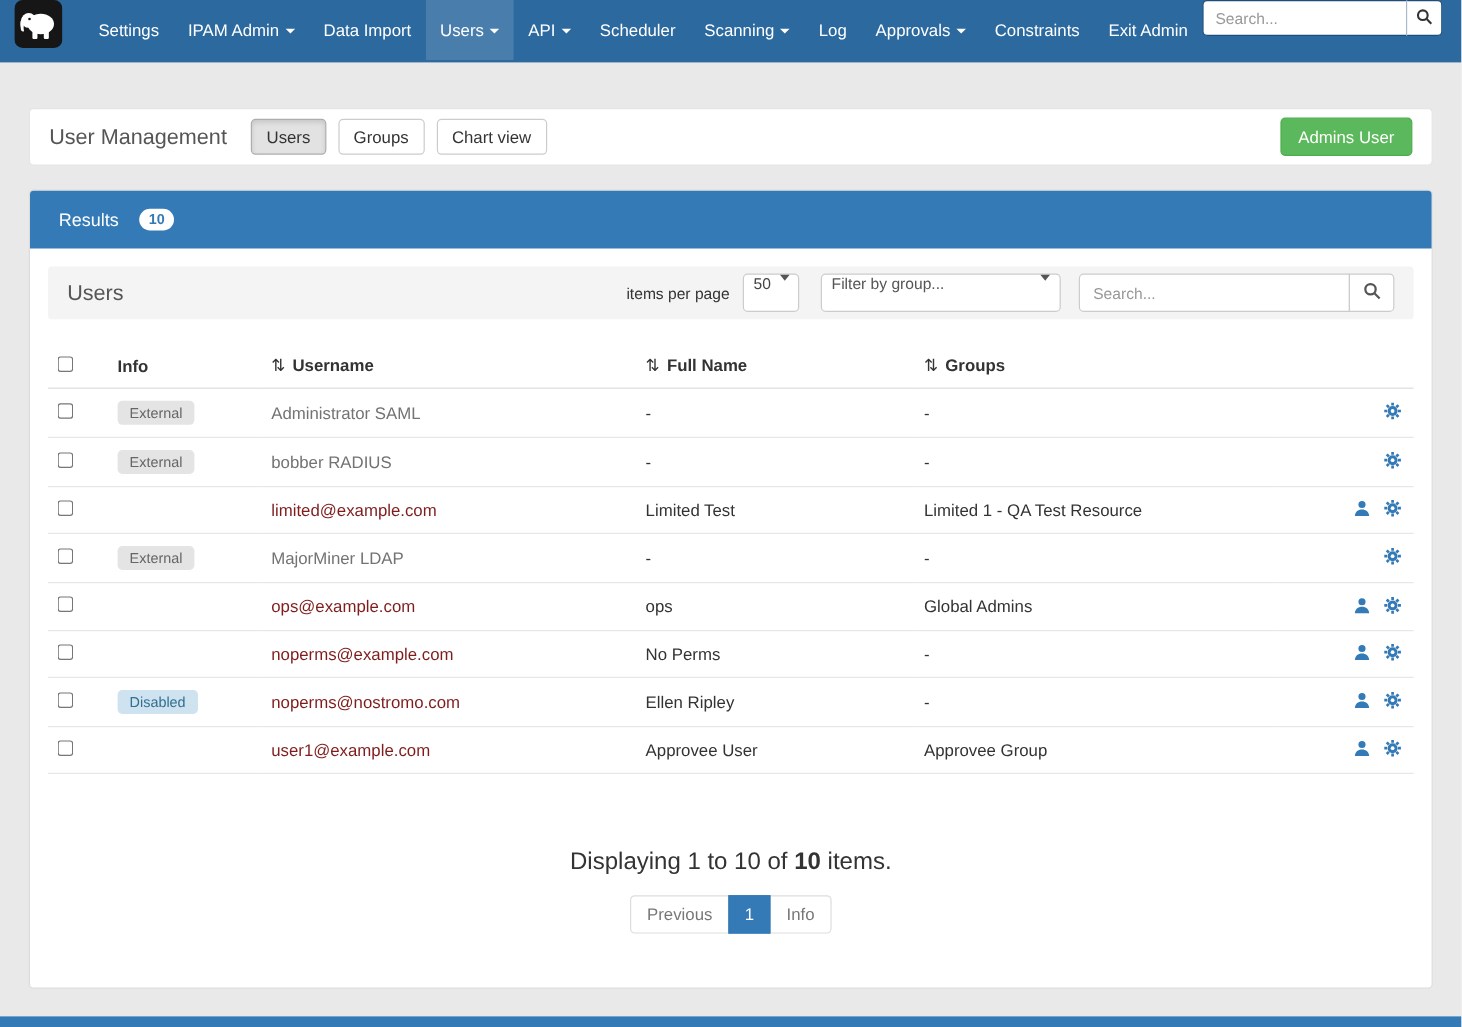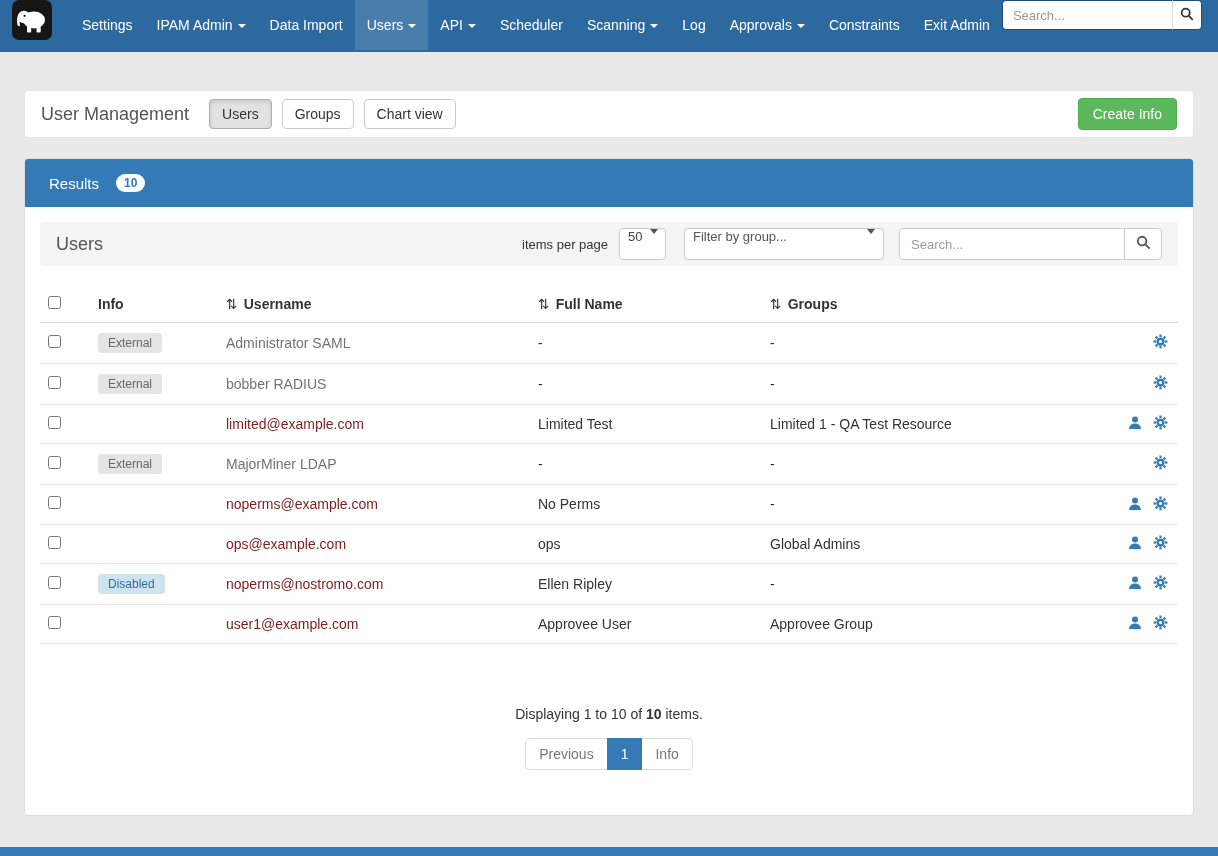--- a/index.html
+++ b/index.html
@@ -124,21 +124,21 @@
     display: inline-block; font-size: 12px; padding: 3px 10px; border-radius: 4px; line-height: 14px;
   }
   .badge-external { background: #e4e4e4; color: #666; }
   .badge-disabled { background: #cfe2f0; color: #31708f; }
   .user-link { color: #7f1d1d; text-decoration: none; cursor: pointer; }
   .user-plain { color: #737373; }
   .action { display: inline-block; margin-left: 11px; cursor: pointer; vertical-align: middle; }
   input[type="checkbox"] { width: 13px; height: 13px; cursor: pointer; }
 
   
-  .summary { text-align: center; margin-top: 62px; font-size: 14px; color: #333; }
+  .summary { text-align: center; margin-top: 62px; font-size: 20px; color: #333; }
   .pagination { display: flex; justify-content: center; margin-top: 16px; }
   .page-btn {
     font-family: inherit; font-size: 14px; padding: 7px 13px; background: #fff;
     border: 1px solid #ddd; color: #777; cursor: pointer; margin-left: -1px;
   }
   .page-btn:first-child { border-radius: 4px 0 0 4px; margin-left: 0; }
   .page-btn:last-child { border-radius: 0 4px 4px 0; }
   .page-btn.active { background: #337ab7; border-color: #337ab7; color: #fff; z-index: 1; position: relative; }
 
   .footer-bar { position: absolute; left: 0; right: 0; bottom: 0; height: 9px; background: #337ab7; }
@@ -230,21 +230,21 @@
 
   <div class="page">
 
     <div class="heading-panel">
       <h1 class="page-title">User Management</h1>
       <div class="view-buttons">
         <button class="btn active">Users</button>
         <button class="btn">Groups</button>
         <button class="btn">Chart view</button>
       </div>
-      <button class="btn-create">Create Info</button>
+      <button class="btn-create">Admins User</button>
     </div>
 
     <div class="results-panel">
       <div class="panel-heading">
         <span>Results</span>
         <span class="count-badge">10</span>
       </div>
 
       <div class="panel-body">
 
@@ -385,23 +385,23 @@
                         <line x1="2.8" y1="13.2" x2="4.7" y2="11.3"></line>
                         <line x1="11.3" y1="4.7" x2="13.2" y2="2.8"></line>
                       </g>
                       <circle cx="8" cy="8" r="4.4" fill="#337ab7"></circle>
                       <circle cx="8" cy="8" r="1.7" fill="#fff"></circle>
                     </svg></span></td>
               </tr>
               <tr>
                 <td><input type="checkbox" style=""></td>
                 <td></td>
-                <td><a class="user-link">noperms@example.com</a></td>
-                <td>No Perms</td>
-                <td>-</td>
+                <td><a class="user-link">ops@example.com</a></td>
+                <td>ops</td>
+                <td>Global Admins</td>
                 <td class="col-actions"><span class="action"><svg width="14" height="15" viewBox="0 0 16 16" fill="#337ab7">
                       <circle cx="8" cy="4.5" r="3.4"></circle>
                       <path d="M1.2 15.5 c0-3.8 3-6.3 6.8-6.3 s6.8 2.5 6.8 6.3 z"></path>
                     </svg></span><span class="action"><svg width="15" height="15" viewBox="0 0 16 16">
                       <g stroke="#337ab7" stroke-width="2.4">
                         <line x1="8" y1="0.6" x2="8" y2="3.2"></line>
                         <line x1="8" y1="12.8" x2="8" y2="15.4"></line>
                         <line x1="0.6" y1="8" x2="3.2" y2="8"></line>
                         <line x1="12.8" y1="8" x2="15.4" y2="8"></line>
                         <line x1="2.8" y1="2.8" x2="4.7" y2="4.7"></line>
@@ -409,23 +409,23 @@
                         <line x1="2.8" y1="13.2" x2="4.7" y2="11.3"></line>
                         <line x1="11.3" y1="4.7" x2="13.2" y2="2.8"></line>
                       </g>
                       <circle cx="8" cy="8" r="4.4" fill="#337ab7"></circle>
                       <circle cx="8" cy="8" r="1.7" fill="#fff"></circle>
                     </svg></span></td>
               </tr>
               <tr>
                 <td><input type="checkbox" style=""></td>
                 <td></td>
-                <td><a class="user-link">ops@example.com</a></td>
-                <td>ops</td>
-                <td>Global Admins</td>
+                <td><a class="user-link">noperms@example.com</a></td>
+                <td>No Perms</td>
+                <td>-</td>
                 <td class="col-actions"><span class="action"><svg width="14" height="15" viewBox="0 0 16 16" fill="#337ab7">
                       <circle cx="8" cy="4.5" r="3.4"></circle>
                       <path d="M1.2 15.5 c0-3.8 3-6.3 6.8-6.3 s6.8 2.5 6.8 6.3 z"></path>
                     </svg></span><span class="action"><svg width="15" height="15" viewBox="0 0 16 16">
                       <g stroke="#337ab7" stroke-width="2.4">
                         <line x1="8" y1="0.6" x2="8" y2="3.2"></line>
                         <line x1="8" y1="12.8" x2="8" y2="15.4"></line>
                         <line x1="0.6" y1="8" x2="3.2" y2="8"></line>
                         <line x1="12.8" y1="8" x2="15.4" y2="8"></line>
                         <line x1="2.8" y1="2.8" x2="4.7" y2="4.7"></line>

